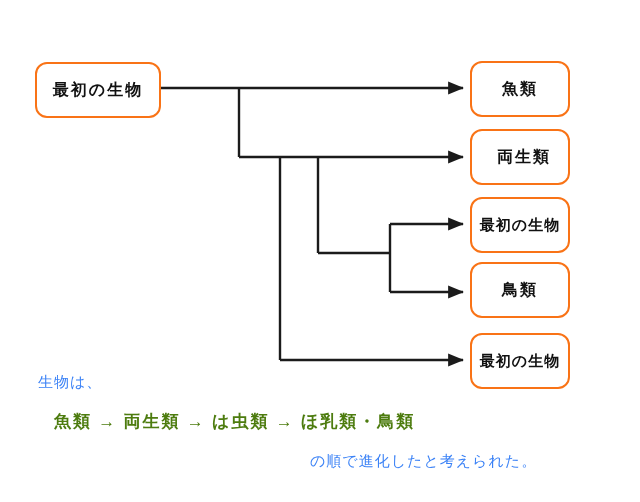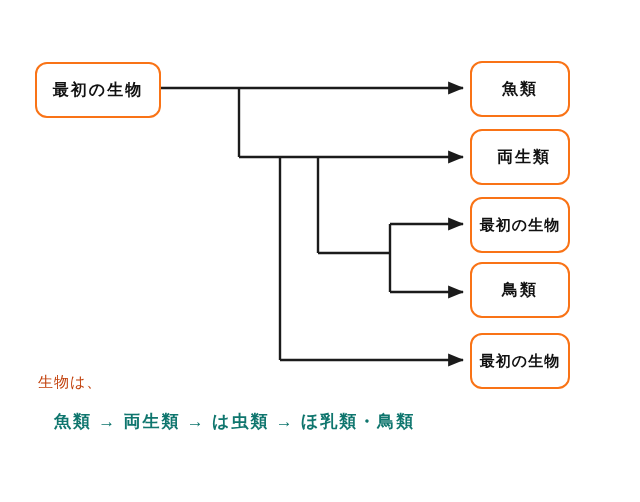--- a/index.html
+++ b/index.html
@@ -92,35 +92,35 @@
 
   .node-label.small {
     font-size: 15px;
     letter-spacing: 1px;
   }
 
   
   .prose {
     position: absolute;
     white-space: nowrap;
-    color: #c2410c;
+    color: #3b82f6;
   }
   #prose-line-1 {
     left: 38px;
     top: 373px;
     font-size: 15px;
     letter-spacing: 1px;
   }
   #prose-line-2 {
     left: 54px;
     top: 410px;
     font-size: 17px;
     font-weight: 700;
     letter-spacing: 2px;
-    color: #0f766e;
+    color: #4d7c0f;
   }
   #prose-line-3 {
     left: 310px;
     top: 452px;
     font-size: 15px;
     letter-spacing: 1px;
   }
 </style>
 </head>
 <body>
@@ -168,14 +168,15 @@
   </div>
   <div class="node-box node-leaf leaf-3">
     <span class="node-label">鳥類</span>
   </div>
   <div class="node-box node-leaf leaf-4">
     <span class="node-label small">最初の生物</span>
   </div>
 
   <div class="prose" id="prose-line-1">生物は、</div>
   <div class="prose" id="prose-line-2">魚類 → 両生類 → は虫類 → ほ乳類・鳥類</div>
+  <div class="prose" id="prose-line-3">の順で進化したと考えられた。</div>
 
 </div>
 
 </body></html>

